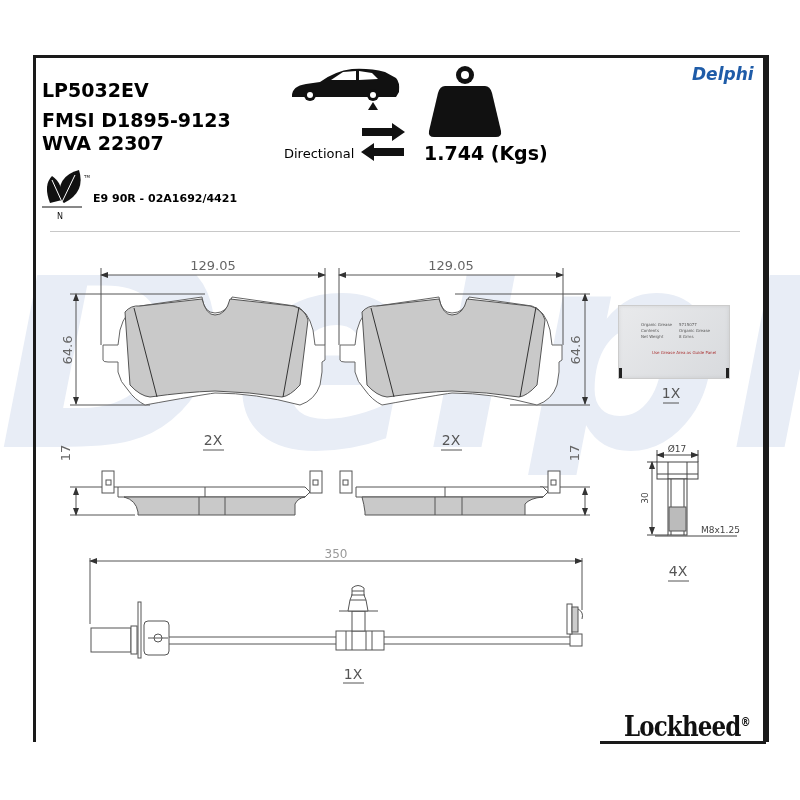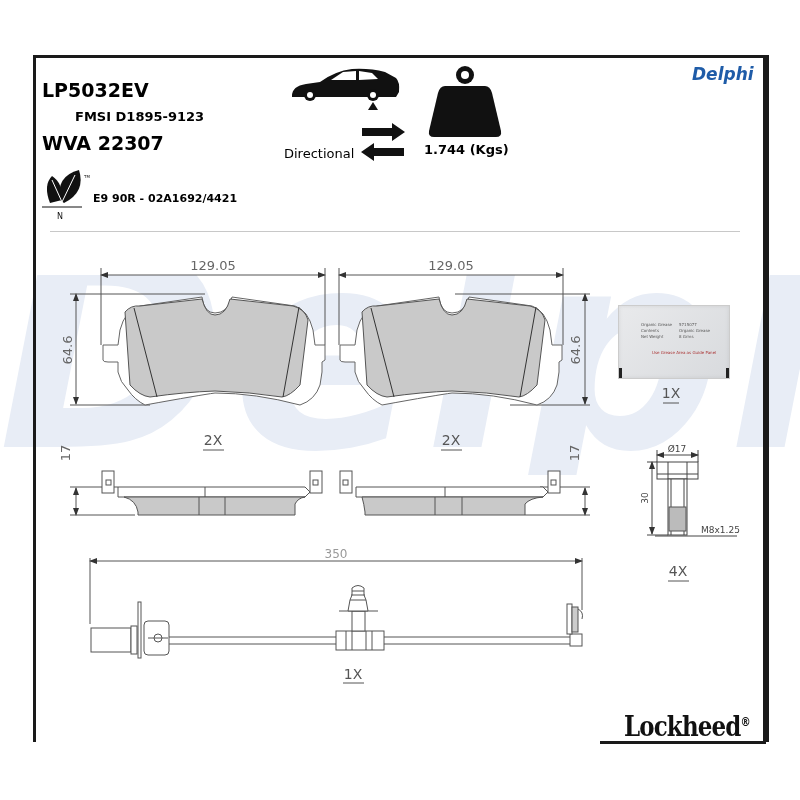--- a/index.html
+++ b/index.html
@@ -4,25 +4,25 @@
 <style>
   html,body{margin:0;padding:0;background:#fff;}
   body{width:800px;height:800px;position:relative;overflow:hidden;font-family:"DejaVu Sans","Liberation Sans",sans-serif;}
   .frame{position:absolute;left:33px;top:55px;width:730px;height:684px;border:3px solid #1a1a1a;border-bottom:none;border-left:3px solid #1a1a1a;}
   .frame-bottom{position:absolute;left:600px;top:741px;width:166px;height:0;border-top:3px solid #1a1a1a;}
   .frame-right{position:absolute;left:763px;top:55px;width:3px;height:689px;background:#1a1a1a;}
   .watermark{position:absolute;left:0;top:275px;width:800px;height:200px;overflow:hidden;pointer-events:none;}
   .watermark span{position:absolute;left:-2px;top:-60px;font-family:"DejaVu Sans",sans-serif;font-weight:bold;font-style:italic;font-size:275px;letter-spacing:6px;color:#e8edf6;white-space:nowrap;line-height:1;}
   .txt{position:absolute;font-family:"DejaVu Sans",sans-serif;color:#000000;font-weight:bold;}
   .part-no{left:42px;top:79px;font-size:19px;}
-  .fmsi{left:42px;top:109px;font-size:13px;margin-left:33px;}
+  .fmsi{left:42px;top:109px;font-size:19px;}
   .wva{left:42px;top:132px;font-size:19px;}
   .ece{left:93px;top:192px;font-size:11px;}
   .directional{left:284px;top:135px;font-size:13px;font-weight:normal;margin-top:11px;}
-  .weight{left:424px;top:142px;font-size:13px;}
+  .weight{left:424px;top:142px;font-size:19px;}
   .brand{position:absolute;left:692px;top:64px;font-size:17px;font-weight:bold;font-style:italic;color:#1f5ca8;font-family:"DejaVu Sans",sans-serif;}
   .lockheed{position:absolute;left:624px;top:711px;font-family:"DejaVu Serif",serif;font-weight:bold;font-size:27px;color:#111;letter-spacing:-1px;transform:scaleX(0.85);transform-origin:left;}
   .lockheed sup{font-size:12px;font-family:"DejaVu Sans",sans-serif;letter-spacing:0;}
   .sep{position:absolute;left:50px;top:231px;width:690px;height:1px;background:#c8c8c8;}
   svg.draw{position:absolute;left:0;top:0;}
   .dim{font-family:"DejaVu Sans",sans-serif;font-size:13px;fill:#666;}
   .qty{font-family:"DejaVu Sans",sans-serif;font-size:14px;fill:#555;}
   .qty-under{stroke:#555;stroke-width:1;}
   .sachet{position:absolute;left:618px;top:305px;width:110px;height:72px;background:linear-gradient(135deg,#e9eaec,#d8dadd);border:1px solid #ccc;box-shadow:inset 0 0 4px rgba(0,0,0,0.08);}
   .sachet .line{position:absolute;font-size:4px;color:#555;white-space:nowrap;font-family:"DejaVu Sans",sans-serif;}

